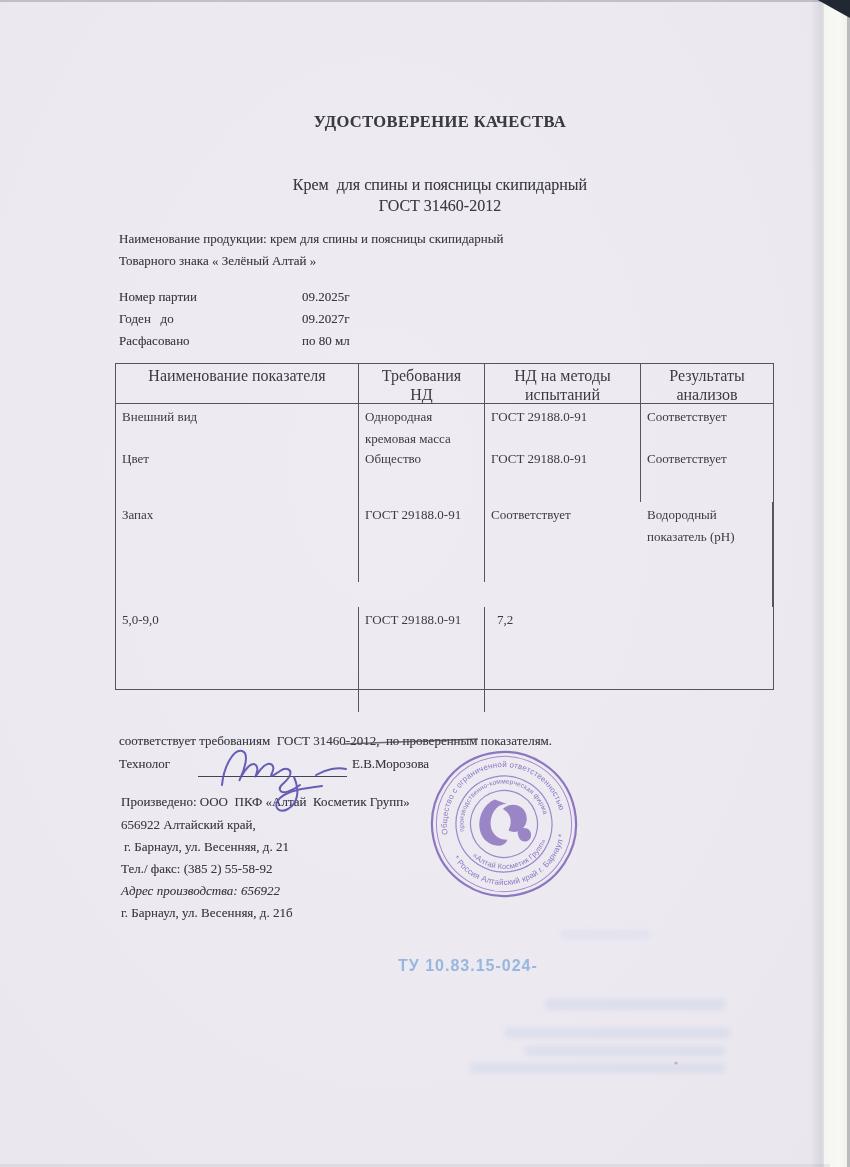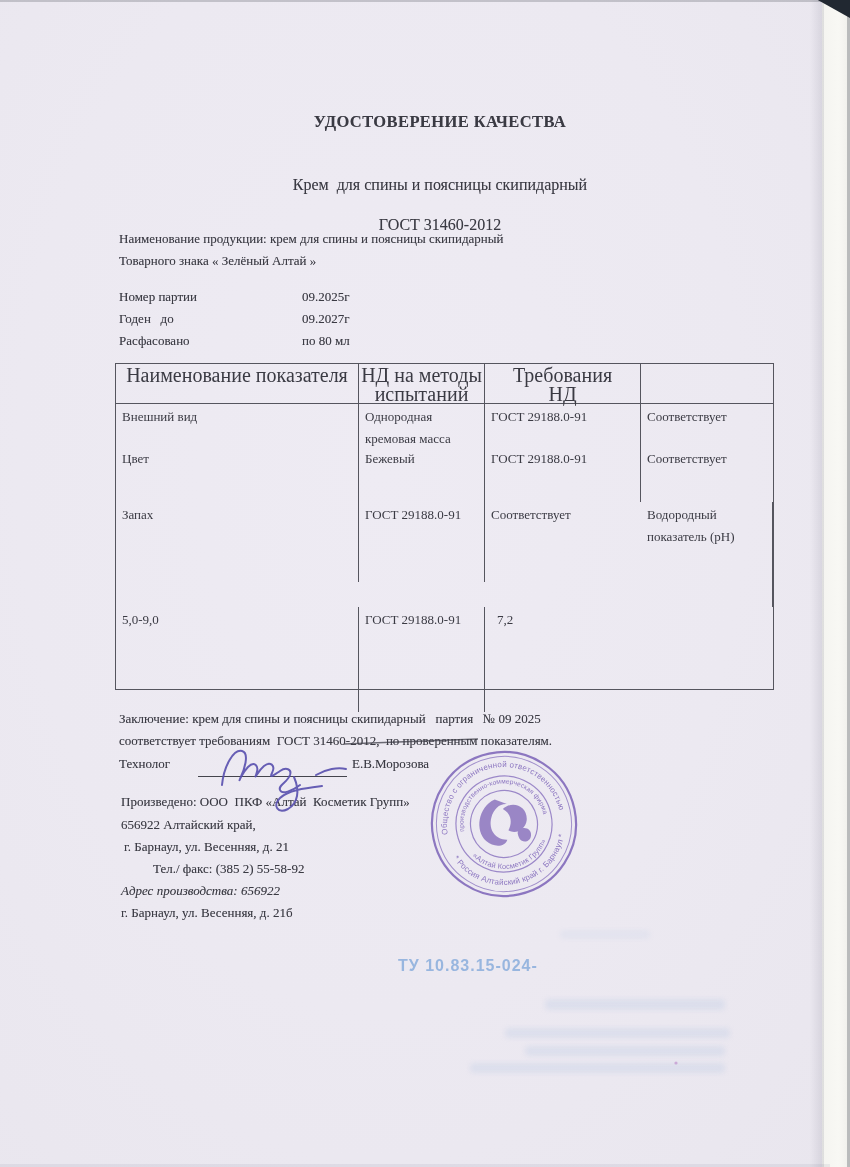--- a/index.html
+++ b/index.html
@@ -19,21 +19,21 @@
   .dark-corner{left:804px;top:0;width:46px;height:18px;background:#212831;
                clip-path:polygon(30% 0,100% 0,100% 100%);}
   .bottom-line{left:0;top:1164px;width:830px;height:3px;background:rgba(80,80,100,.08);}
   
   .frow{display:flex;}
   .flabel{width:183px;}
   
   .qtable{left:115px;top:363px;width:659px;height:327px;border:1.7px solid #55555e;box-sizing:border-box;}
   .thead{display:grid;grid-template-columns:243px 126px 156px 1fr;height:40px;border-bottom:1.7px solid #55555e;box-sizing:border-box;}
   .tbody{display:grid;grid-template-columns:243px 126px 156px 1fr;grid-auto-rows:min-content;}
-  .hc{font-size:20px;line-height:19px;text-align:center;padding-top:2px;white-space:pre-line;box-sizing:border-box;}
+  .hc{font-size:16px;line-height:19px;text-align:center;padding-top:2px;white-space:pre-line;box-sizing:border-box;}
   .bc{font-size:13px;line-height:21.5px;padding:2px 3px 0 6px;white-space:pre-line;box-sizing:border-box;}
   .bdr{border-right:1.4px solid #55555e;}
   .r1{height:42px;} .r2{height:56px;} .r3{height:80px;} .r4{height:105px;}
   
   .sign-line{left:198px;top:762px;width:149px;height:14px;border-bottom:1.3px solid #44444d;}
   
   .stamp{left:424px;top:750px;width:160px;height:148px;opacity:.85;}
   .stamp text{font-family:"Liberation Sans","DejaVu Sans",sans-serif;}
   
   .bleed-text{left:398px;top:957px;width:300px;font-family:"Liberation Sans",sans-serif;
@@ -50,21 +50,21 @@
   <div class="abs scan-band"></div>
   <div class="abs page-edge"></div>
   <div class="abs right-line"></div>
   <div class="abs top-line"></div>
   <div class="abs dark-corner"></div>
   <div class="abs bottom-line"></div>
 
   <div class="abs t title center" style="left:115px;top:111px;width:650px;">УДОСТОВЕРЕНИЕ КАЧЕСТВА</div>
 
   <div class="abs t prod center" style="left:115px;top:174px;width:650px;">Крем  для спины и поясницы скипидарный</div>
-  <div class="abs t prod center" style="left:115px;top:195px;width:650px;margin-top:19px;">ГОСТ 31460-2012</div>
+  <div class="abs t prod center" style="left:115px;top:195px;width:650px;">ГОСТ 31460-2012</div>
 
   <div class="abs t" style="left:119px;top:228px;">Наименование продукции: крем для спины и поясницы скипидарный</div>
   <div class="abs t" style="left:119px;top:250px;">Товарного знака « Зелёный Алтай »</div>
 
   <div class="abs" style="left:119px;top:286px;">
     <div class="frow">
       <span class="t flabel">Номер партии</span>
       <span class="t">09.2025г</span>
     </div>
     <div class="frow" style="margin-top:1px;">
@@ -73,58 +73,59 @@
     </div>
     <div class="frow" style="margin-top:1px;">
       <span class="t flabel">Расфасовано</span>
       <span class="t">по 80 мл</span>
     </div>
   </div>
 
   <div class="abs qtable">
     <div class="thead">
       <div class="hc bdr">Наименование показателя</div>
+      <div class="hc bdr">Требования
+НД</div>
       <div class="hc bdr">НД на методы
 испытаний</div>
-      <div class="hc bdr">Требования
-НД</div>
+      <div class="hc">Результаты
+анализов</div>
     </div>
     <div class="tbody">
       <div class="bc bdr r1">Внешний вид</div>
       <div class="bc bdr r1">Однородная
 кремовая масса</div>
       <div class="bc bdr r1">ГОСТ 29188.0-91</div>
       <div class="bc r1">Соответствует</div>
 
       <div class="bc bdr r2">Цвет</div>
-      <div class="bc bdr r2">Бежевый</div>
+      <div class="bc bdr r2">Общество</div>
       <div class="bc bdr r2">ГОСТ 29188.0-91</div>
       <div class="bc r2">Соответствует</div>
 
       <div class="bc bdr r3">Запах</div>
       <div class="bc bdr r3">ГОСТ 29188.0-91</div>
       <div class="bc r3">Соответствует</div>
 
       <div class="bc bdr r4">Водородный показатель (рН)</div>
       <div class="bc bdr r4">5,0-9,0</div>
       <div class="bc bdr r4">ГОСТ 29188.0-91</div>
       <div class="bc r4" style="padding-left:12px;">7,2</div>
     </div>
   </div>
 
-  <div class="abs t" style="left:119px;top:708px;">Заключение: крем для спины и поясницы скипидарный   партия   № 09 2025</div>
   <div class="abs t" style="left:119px;top:730px;">соответствует требованиям  ГОСТ 31460-2012,  по проверенным показателям.</div>
   <div class="abs t" style="left:119px;top:753px;">Технолог</div>
   <div class="abs sign-line"></div>
   <div class="abs t" style="left:352px;top:753px;">Е.В.Морозова</div>
 
   <div class="abs t" style="left:121px;top:791px;">Произведено: ООО  ПКФ «Алтай  Косметик Групп»</div>
   <div class="abs t" style="left:121px;top:814px;">656922 Алтайский край,</div>
   <div class="abs t" style="left:124px;top:836px;">г. Барнаул, ул. Весенняя, д. 21</div>
-  <div class="abs t" style="left:121px;top:858px;margin-left:32px;">Тел./ факс: (385 2) 55-58-92</div>
+  <div class="abs t" style="left:121px;top:858px;">Тел./ факс: (385 2) 55-58-92</div>
   <div class="abs t" style="left:121px;top:880px;font-style:italic;">Адрес производства: 656922</div>
   <div class="abs t" style="left:121px;top:902px;">г. Барнаул, ул. Весенняя, д. 21б</div>
 
   <svg class="abs stamp" viewBox="0 0 160 148">
     <defs>
       <path id="arc-ot" d="M 23,74 A 57,57 0 0 1 137,74"></path>
       <path id="arc-ob" d="M 19,74 A 61,61 0 0 0 141,74"></path>
       <path id="arc-it" d="M 39.5,74 A 40.5,40.5 0 0 1 120.5,74"></path>
       <path id="arc-ib" d="M 35,74 A 45,45 0 0 0 125,74"></path>
     </defs>

